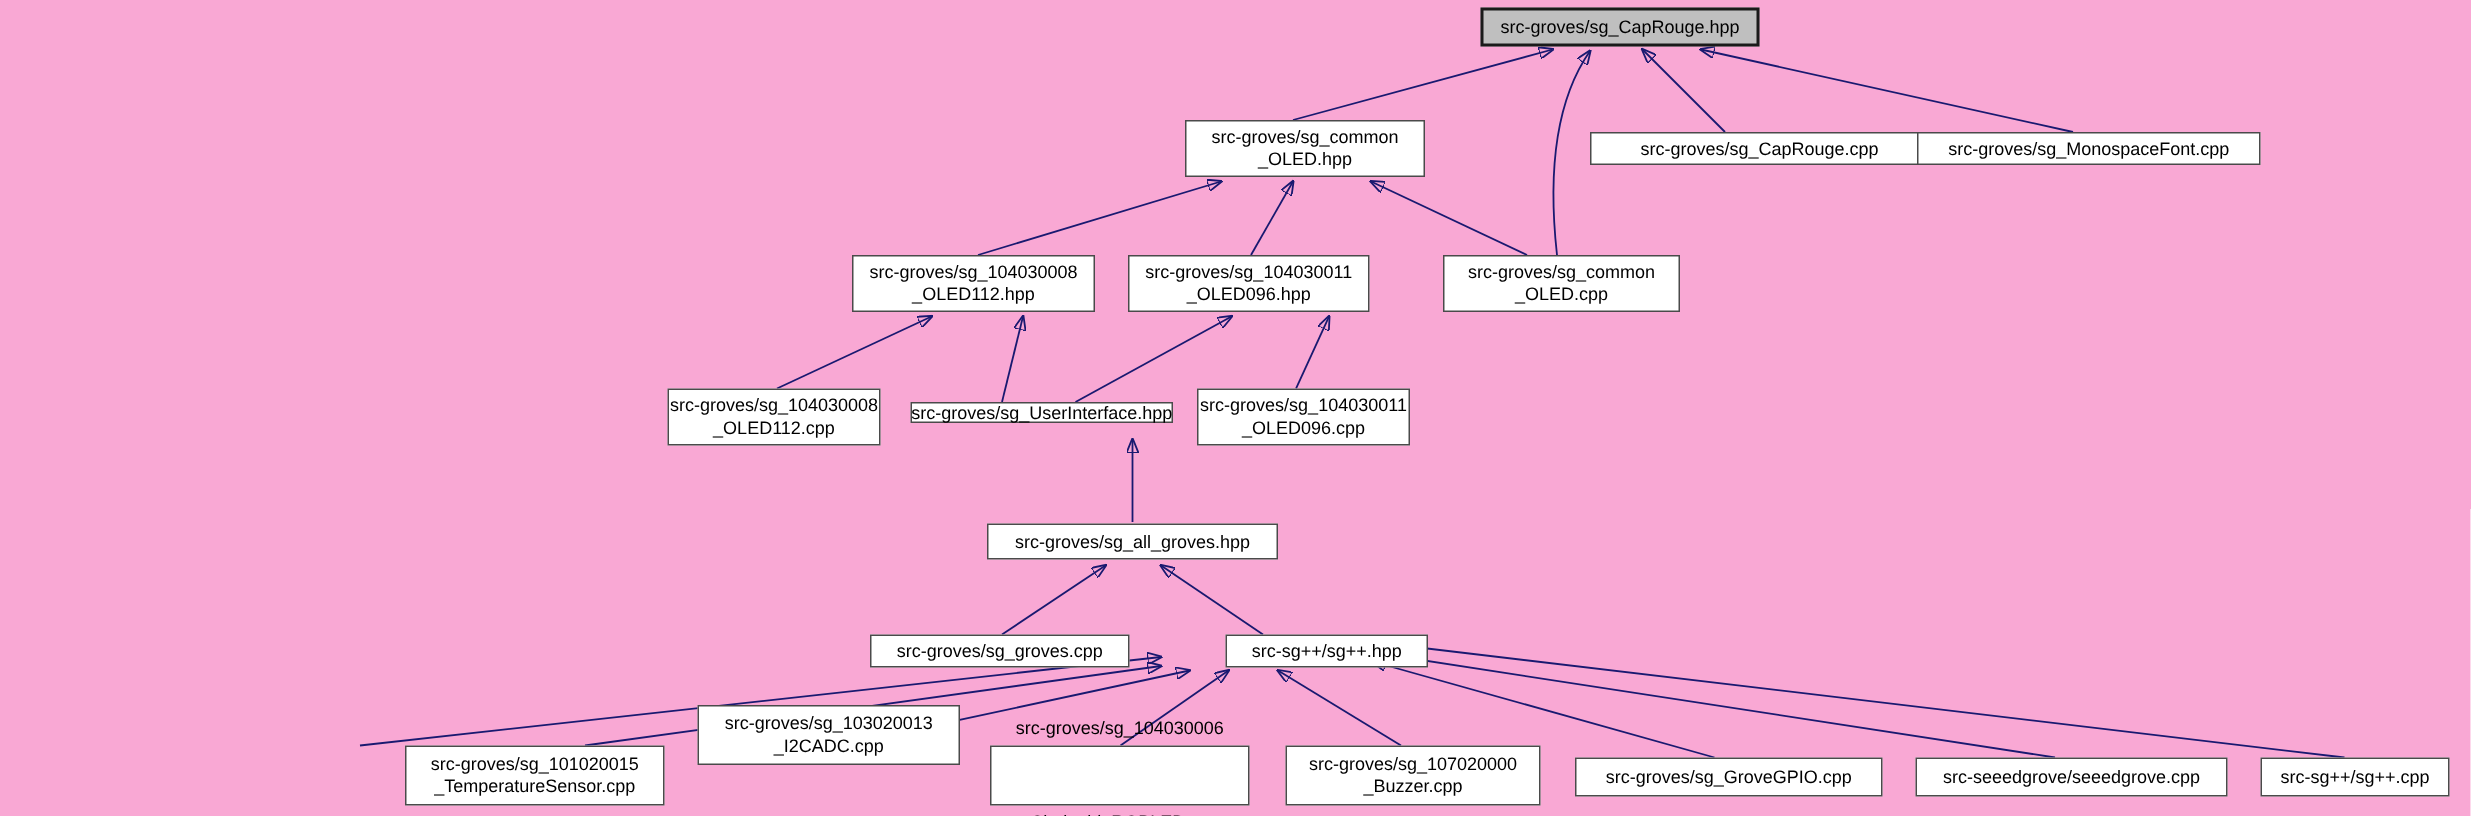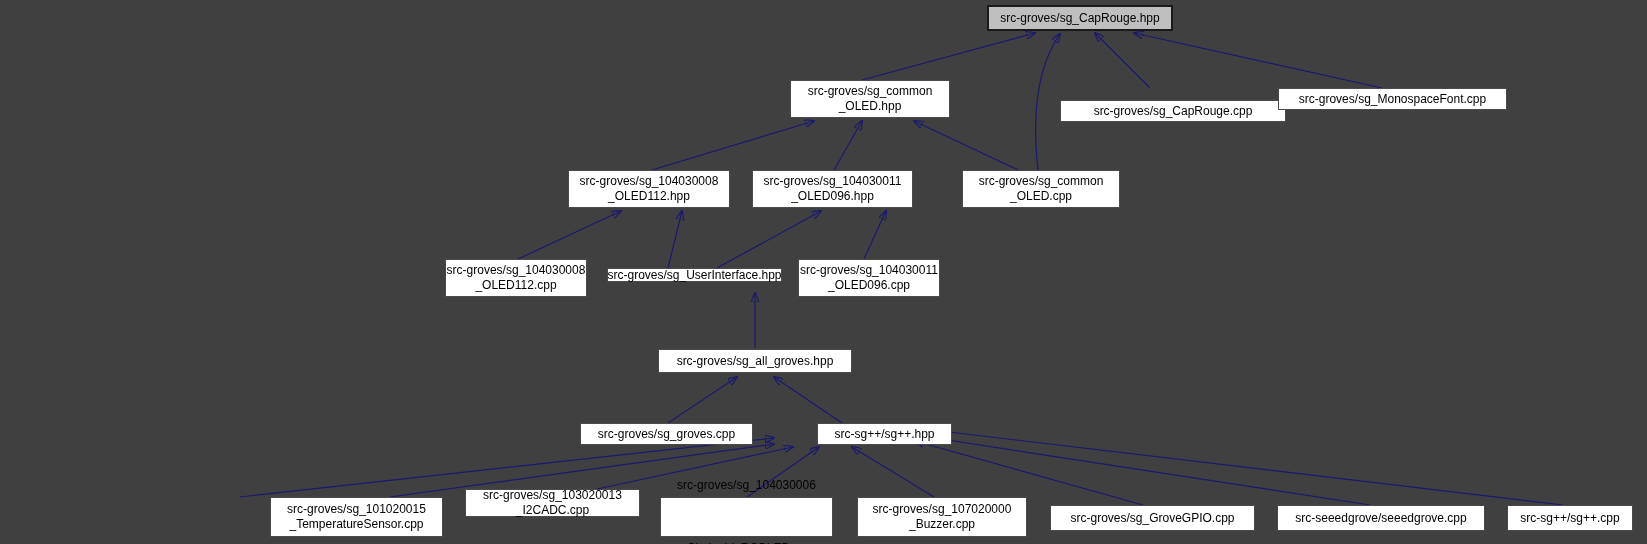--- a/index.html
+++ b/index.html
@@ -1,19 +1,19 @@
 <!DOCTYPE html>
 <html><head>
 <meta charset="utf-8">
 <style>
   html,body{margin:0;padding:0;background:#ffffff;}
   .canvas{
     position:relative;
     width:1647px;height:544px;
-    background:#404040;
+    background:#f9a8d4;
     font-family:"Liberation Sans", sans-serif;
     overflow:hidden;
   }
   .edges{position:absolute;left:0;top:0;width:1647px;height:544px;}
   .edges path{fill:none;stroke:#191970;stroke-width:1.2px;}
   .node{
     position:absolute;
     box-sizing:border-box;
     background:#ffffff;
     border:1px solid #4a4a4a;
@@ -72,21 +72,21 @@
 
   <div class="node node--main" style="left:987px;top:5px;width:186px;height:26px;">
     <span>src-groves/sg_CapRouge.hpp</span>
   </div>
 
   <div class="node" style="left:790px;top:80px;width:160px;height:38px;">
     <span>src-groves/sg_common</span>
     <span>_OLED.hpp</span>
   </div>
 
-  <div class="node" style="left:1060px;top:100px;width:226px;height:22px;">
+  <div class="node" style="left:1060px;top:88px;width:226px;height:22px;">
     <span>src-groves/sg_CapRouge.cpp</span>
   </div>
 
   <div class="node" style="left:1278px;top:88px;width:229px;height:22px;">
     <span>src-groves/sg_MonospaceFont.cpp</span>
   </div>
 
   <div class="node" style="left:568px;top:170px;width:162px;height:38px;">
     <span>src-groves/sg_104030008</span>
     <span>_OLED112.hpp</span>
@@ -127,21 +127,21 @@
   <div class="node" style="left:777px;top:423px;width:135px;height:22px;margin-left:40px;">
     <span>src-sg++/sg++.hpp</span>
   </div>
 
 
   <div class="node" style="left:270px;top:497px;width:173px;height:40px;text-align:center;">
     <span>src-groves/sg_101020015</span>
     <span>_TemperatureSensor.cpp</span>
   </div>
 
-  <div class="node" style="left:465px;top:489px;width:175px;height:28px;">
+  <div class="node" style="left:465px;top:470px;width:175px;height:40px;">
     <span>src-groves/sg_103020013</span>
     <span>_I2CADC.cpp</span>
   </div>
 
   <div class="node" style="left:660px;top:497px;width:173px;height:40px;gap:48px;">
     <span>src-groves/sg_104030006</span>
     <span>_ChainableRGBLED.cpp</span>
   </div>
 
   <div class="node" style="left:857px;top:497px;width:170px;height:40px;">

